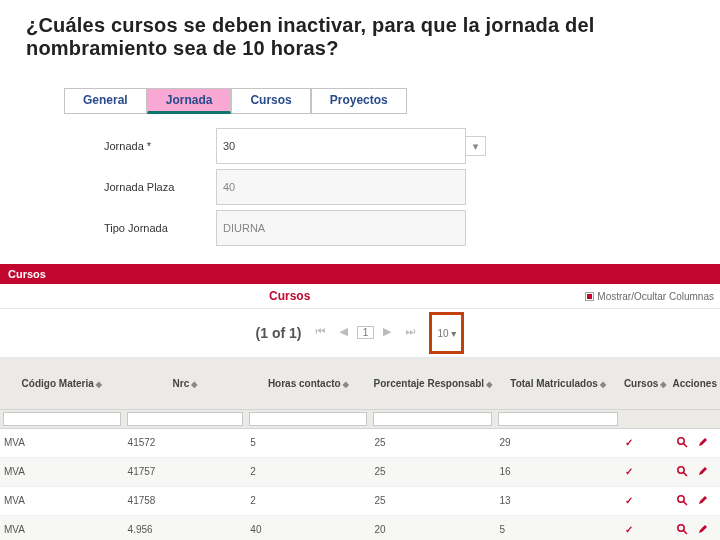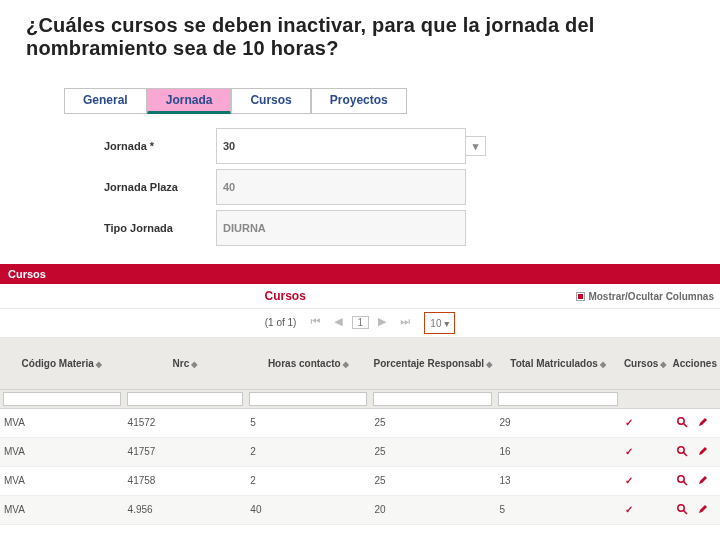--- a/index.html
+++ b/index.html
@@ -2,37 +2,37 @@
 <html><head>
 <meta charset="utf-8">
 <style>
   * { box-sizing: border-box; margin: 0; padding: 0; }
   body { width: 720px; height: 540px; font-family: sans-serif; background: #fff; color: #222; font-size: 11px; }
   .question { font-size: 20px; font-weight: 700; margin: 14px 0 28px 26px; letter-spacing: .2px; }
   .tabs { display: flex; margin: 0 0 14px 64px; }
   .tab { border: 1px solid #c4c4c4; padding: 4px 18px; font-size: 12px; font-weight: 700; color: #2a4b8b; background: #fff; cursor: pointer; border-bottom: 1px solid #c4c4c4; }
   .tab.active { background: #f9a8d4; border-bottom: 3px solid #0f766e; }
   .form { margin: 0 0 18px 104px; }
-  .row { display: flex; align-items: center; margin: 5px 0; font-weight: bold; }
+  .row { display: flex; align-items: center; margin: 5px 0; }
   .label { width: 112px; font-size: 11px; color: #333; }
   .field { width: 250px; height: 36px; border: 1px solid #d0d0d0; padding: 0 6px; font-size: 11px; color: #444; display: flex; align-items: center; background: #fff; }
   .field.ro { background: #f7f7f7; color: #888; }
   .dd { width: 20px; height: 20px; border: 1px solid #d0d0d0; border-left: none; display: flex; align-items: center; justify-content: center; color: #888; cursor: pointer; }
   .section-hdr { background: #c2062e; color: #fff; font-size: 11px; font-weight: 700; padding: 4px 8px; }
   .subhdr-row { display: flex; background: #fff; border-bottom: 1px solid #e8e8e8; }
   .subhdr-title { flex: 1; text-align: center; font-weight: 700; color: #c2062e; font-size: 12px; padding: 5px 0; }
-  .toggle-col { padding: 4px 6px; font-size: 10px; font-weight: 700; color: #6a6a6a; cursor: pointer; display: flex; align-items: center; gap: 3px; }
+  .toggle-col { padding: 4px 6px; font-size: 10px; font-weight: 400; color: #6a6a6a; cursor: pointer; display: flex; align-items: center; gap: 3px; }
   .toggle-col .sq { width: 9px; height: 9px; border: 1px solid #a0a0a0; display: inline-block; position: relative; }
   .toggle-col .sq:after { content: ""; position: absolute; inset: 1px; background: #c2062e; }
   .pager { text-align: center; padding: 3px 0; border-bottom: 1px solid #e8e8e8; color: #777; }
   .pager span { display: inline-block; vertical-align: middle; }
-  .pg-info { color: #555; font-weight: 400; margin-right: 6px; font-size: 10px; }
+  .pg-info { color: #555; font-weight: 700; margin-right: 6px; font-size: 14px; }
   .pg-btn { width: 16px; height: 16px; margin: 0 2px; color: #bbb; cursor: pointer; }
   .pg-num { border: 1px solid #c4c4c4; padding: 0 5px; font-size: 10px; }
-  .pg-size { border: 1px solid #c2410c; padding: 4px 5px; margin-left: 6px; font-size: 10px; }
+  .pg-size { border: 3px solid #c2410c; padding: 12px 5px; margin-left: 6px; font-size: 10px; }
   table { width: 100%; border-collapse: collapse; }
   thead th { background: #eceae6; font-size: 10px; font-weight: 700; color: #444; padding: 20px 3px; border-bottom: 1px solid #d4d4d4; }
   thead th .sort { font-size: 8px; color: #888; margin-left: 2px; }
   .filter-row td { background: #eceae6; padding: 2px 3px; border-bottom: 1px solid #d4d4d4; }
   .filter-row input { width: 100%; height: 14px; border: 1px solid #c8c8c8; font-size: 9px; padding: 0 2px; }
   tbody td { padding: 7px 4px; font-size: 10px; color: #555; border-bottom: 1px solid #eee; }
   tbody tr:nth-child(even) td { background: #f7f7f5; }
   .chk { color: #c2062e; font-weight: 700; }
   .act-icn { display: inline-block; width: 12px; height: 12px; margin: 0 3px; cursor: pointer; }
   .act-icn svg { display: block; }

